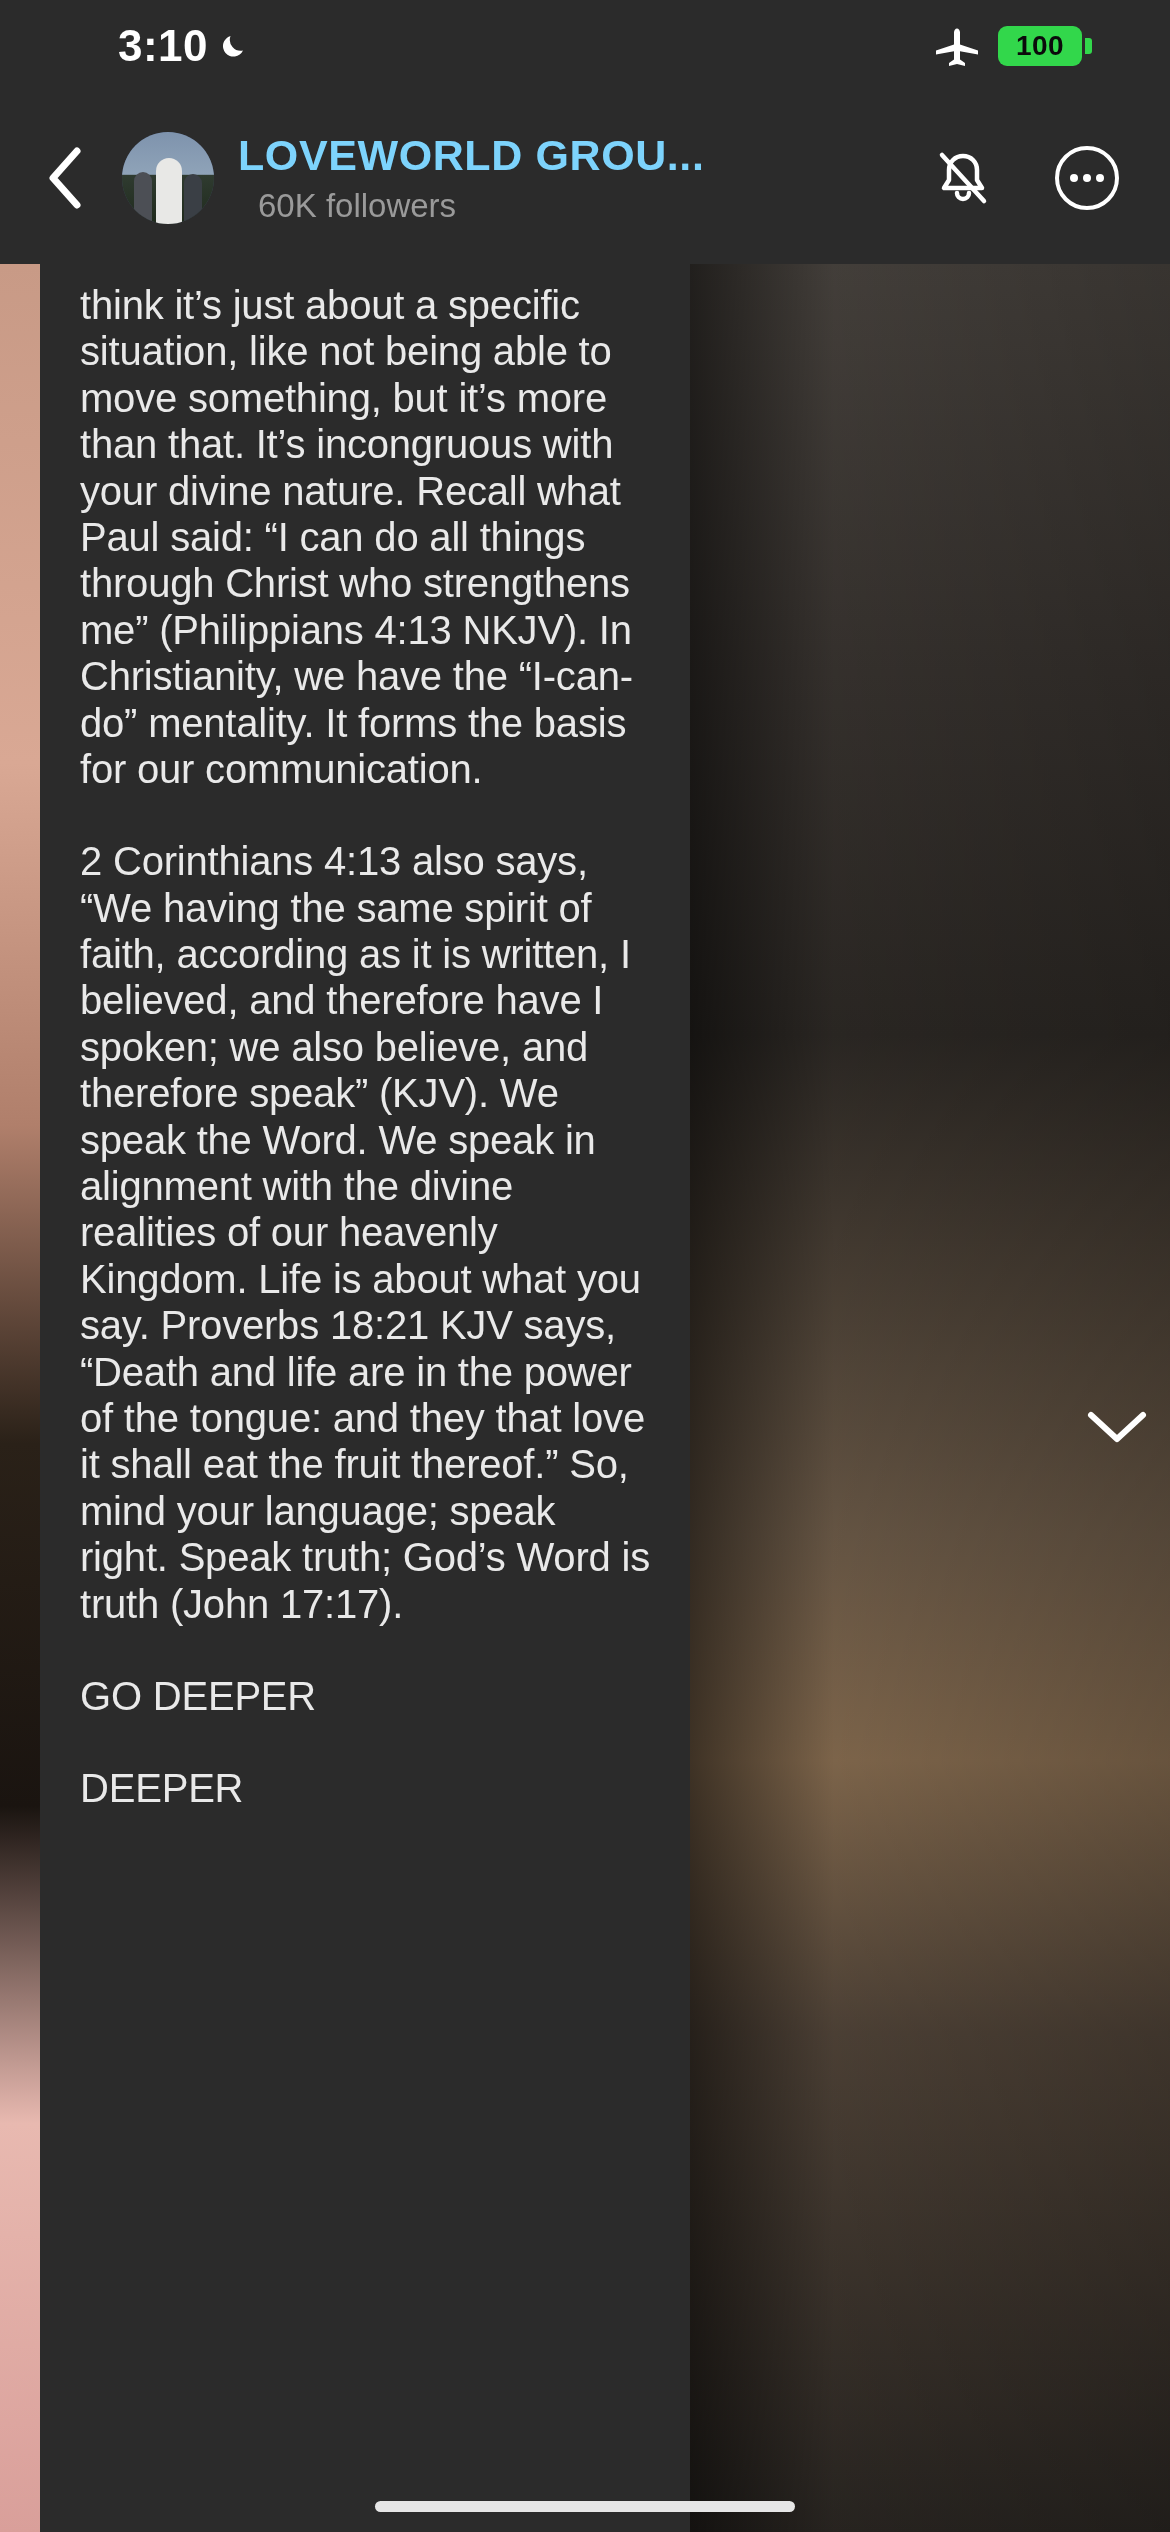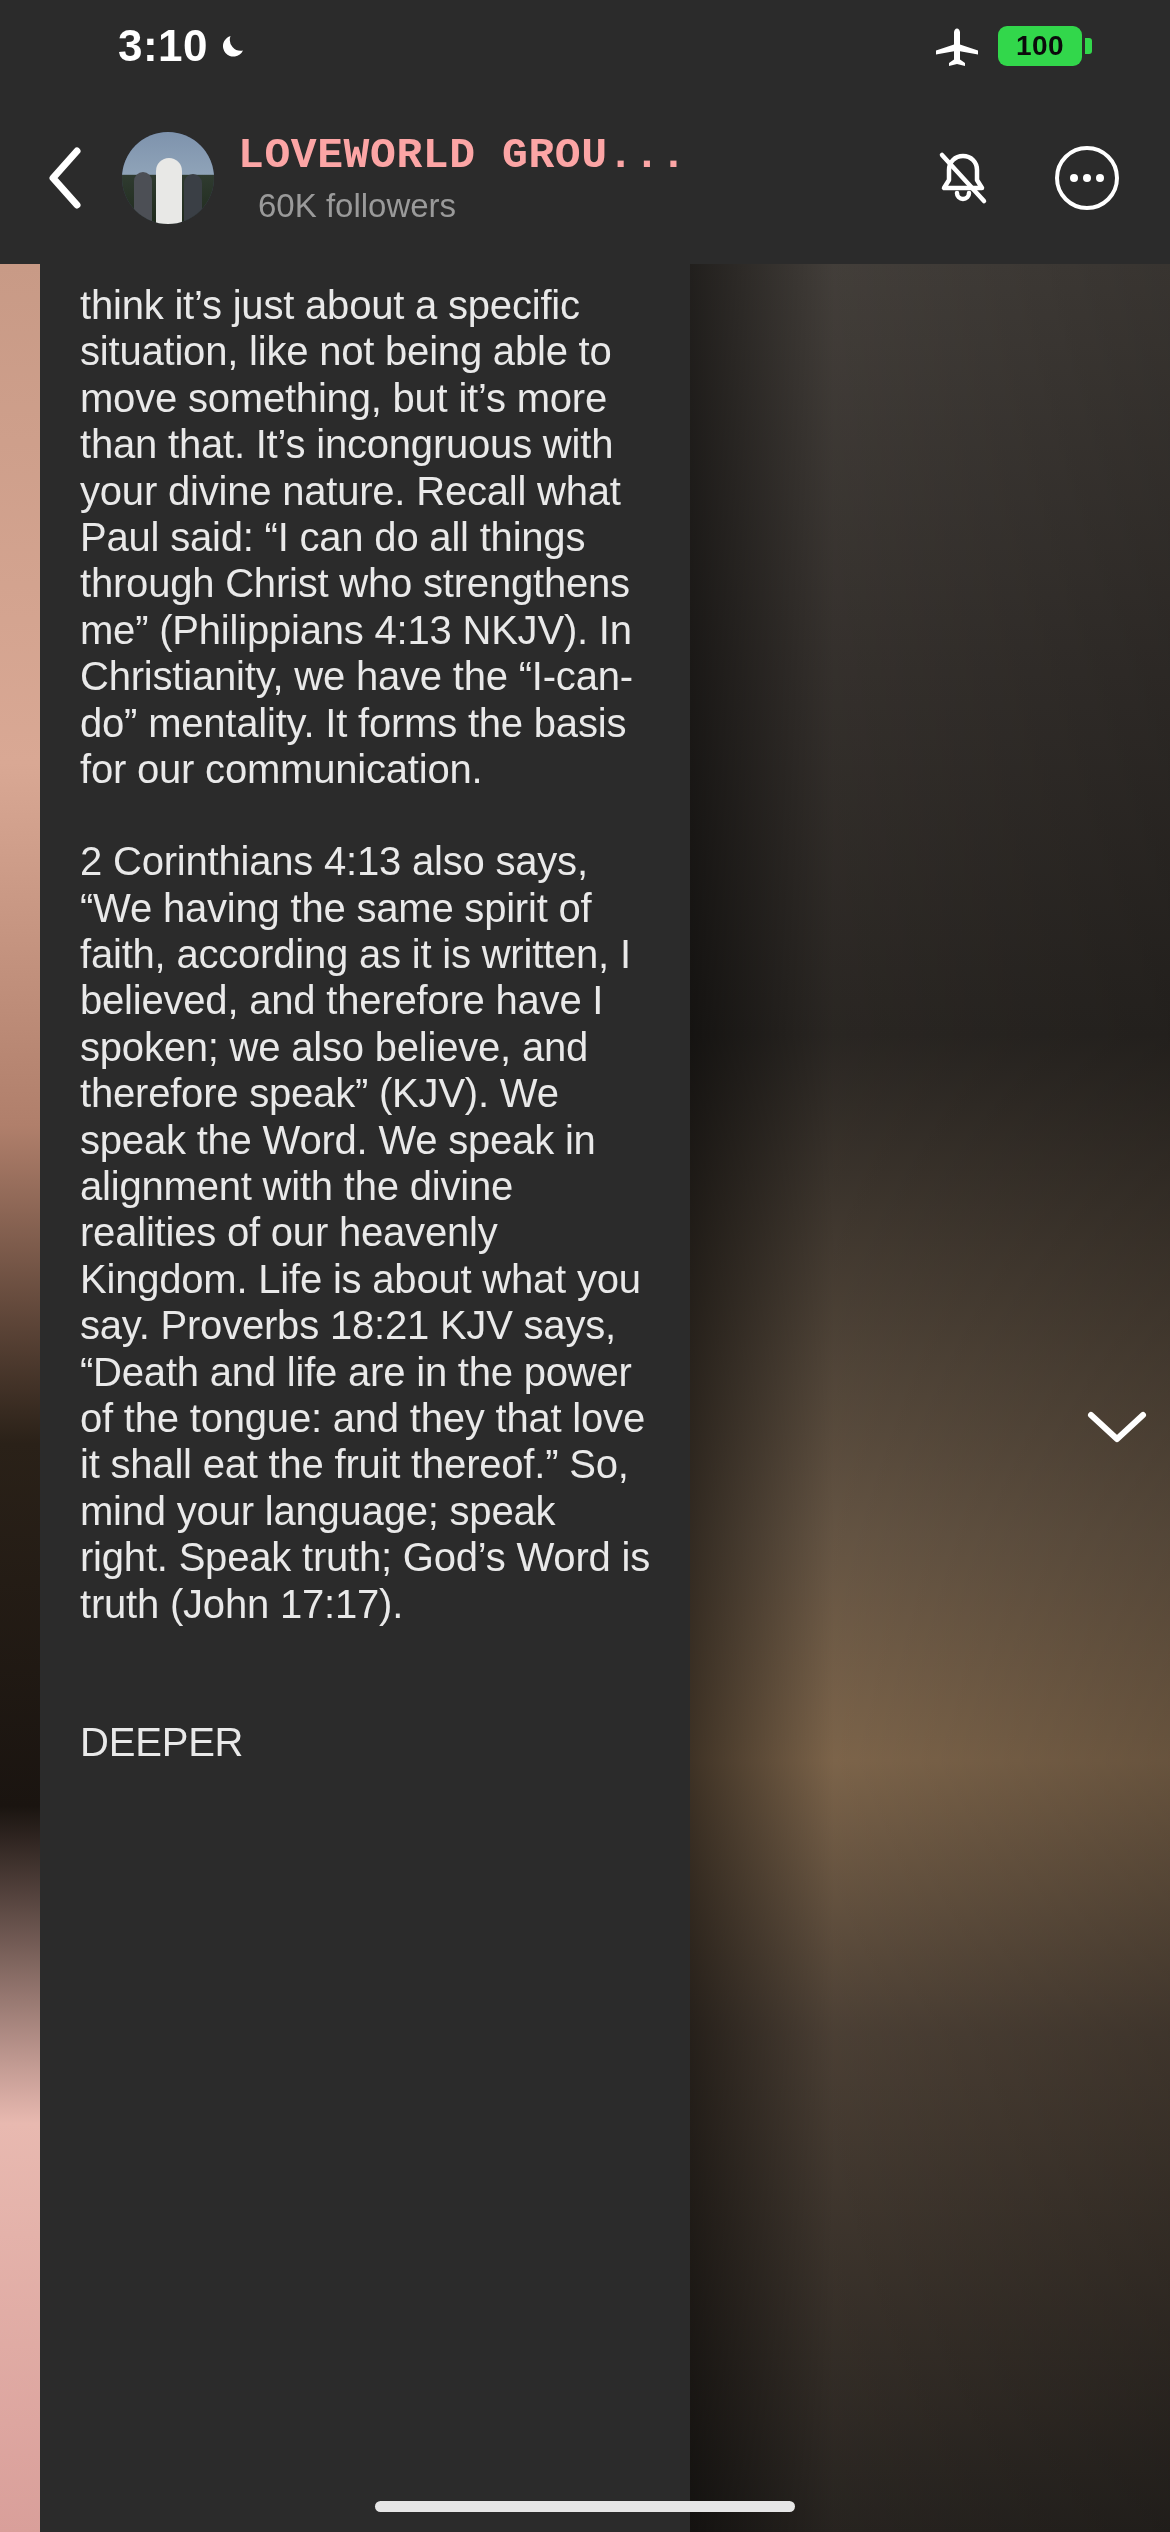--- a/index.html
+++ b/index.html
@@ -102,22 +102,22 @@
     position:absolute; left:62px; top:42px;
     width:18px; height:48px; border-radius:9px 9px 0 0;
     background:#3a3f45;
   }
   .channel-text {
     margin-left:24px;
     display:flex; flex-direction:column; justify-content:center;
     width:520px;
   }
   .channel-name {
-    color:#fca5a5;
-    font-family:Liberation Mono, monospace;
+    color:#7dd3fc;
+    font-family:Liberation Sans, sans-serif;
     font-size:43px; font-weight:700;
     letter-spacing:0.6px;
     white-space:nowrap; overflow:hidden; text-overflow:ellipsis;
   }
   .channel-followers {
     color:#9a9a9a;
     font-size:33px;
     margin-top:7px;
     margin-left:20px;
   }
@@ -263,20 +263,21 @@
   <div class="wallpaper">
     <div class="wp-left"></div>
     <div class="wp-right"></div>
   </div>
 
   <div class="message">
     <div class="msg-text msg-para">think it’s just about a specific situation, like not being able to move something, but it’s more than that. It’s incongruous with your divine nature. Recall what Paul said: “I can do all things through Christ who strengthens me” (Philippians 4:13 NKJV). In Christianity, we have the “I-can-do” mentality. It forms the basis for our communication.</div>
     <div class="msg-gap"></div>
     <div class="msg-text msg-para">2 Corinthians 4:13 also says, “We having the same spirit of faith, according as it is written, I believed, and therefore have I spoken; we also believe, and therefore speak” (KJV). We speak the Word. We speak in alignment with the divine realities of our heavenly Kingdom. Life is about what you say. Proverbs 18:21 KJV says, “Death and life are in the power of the tongue: and they that love it shall eat the fruit thereof.” So, mind your language; speak right. Speak truth; God’s Word is truth (John 17:17).</div>
     <div class="msg-gap"></div>
+    <div class="msg-text">GO DEEPER</div>
     <div class="msg-gap"></div>
     <div class="msg-text">DEEPER</div>
   </div>
 
   <div class="scroll-chevron">
     <svg width="64" height="40" viewBox="0 0 64 40">
       <path d="M6 8 32 32 58 8" stroke="#ffffff" stroke-width="6" fill="none" stroke-linecap="round" stroke-linejoin="round"></path>
     </svg>
   </div>
 

